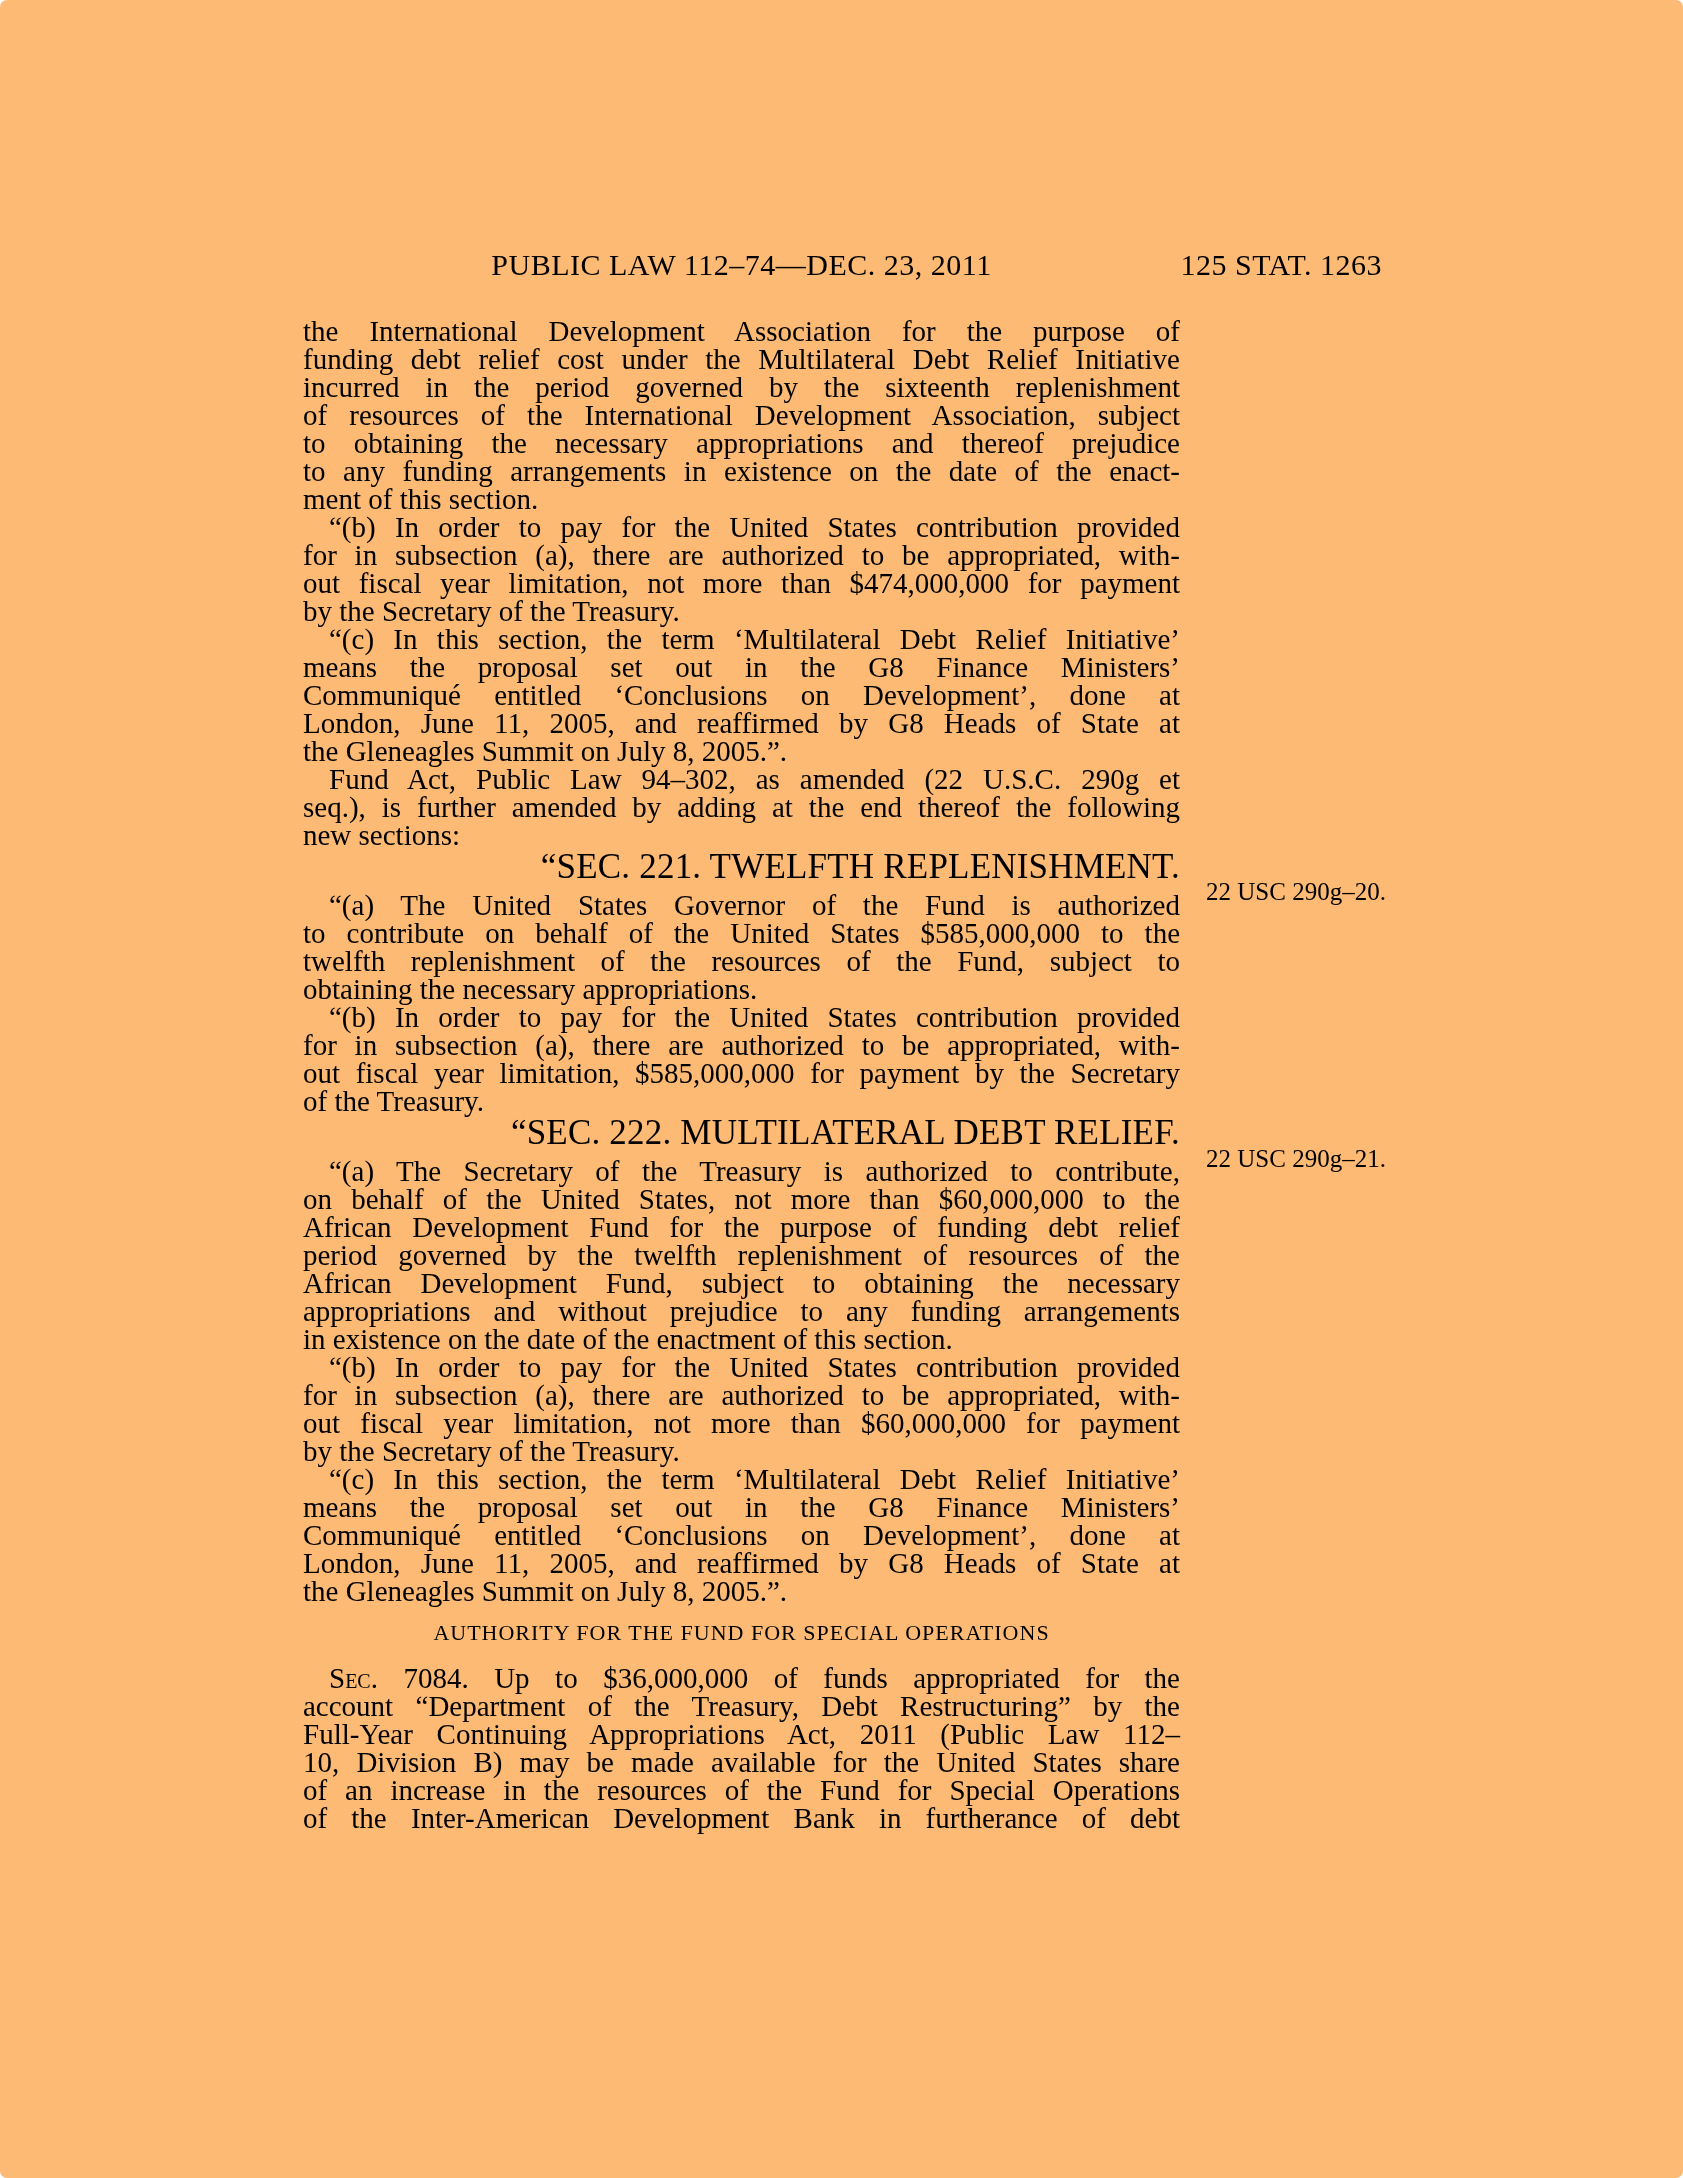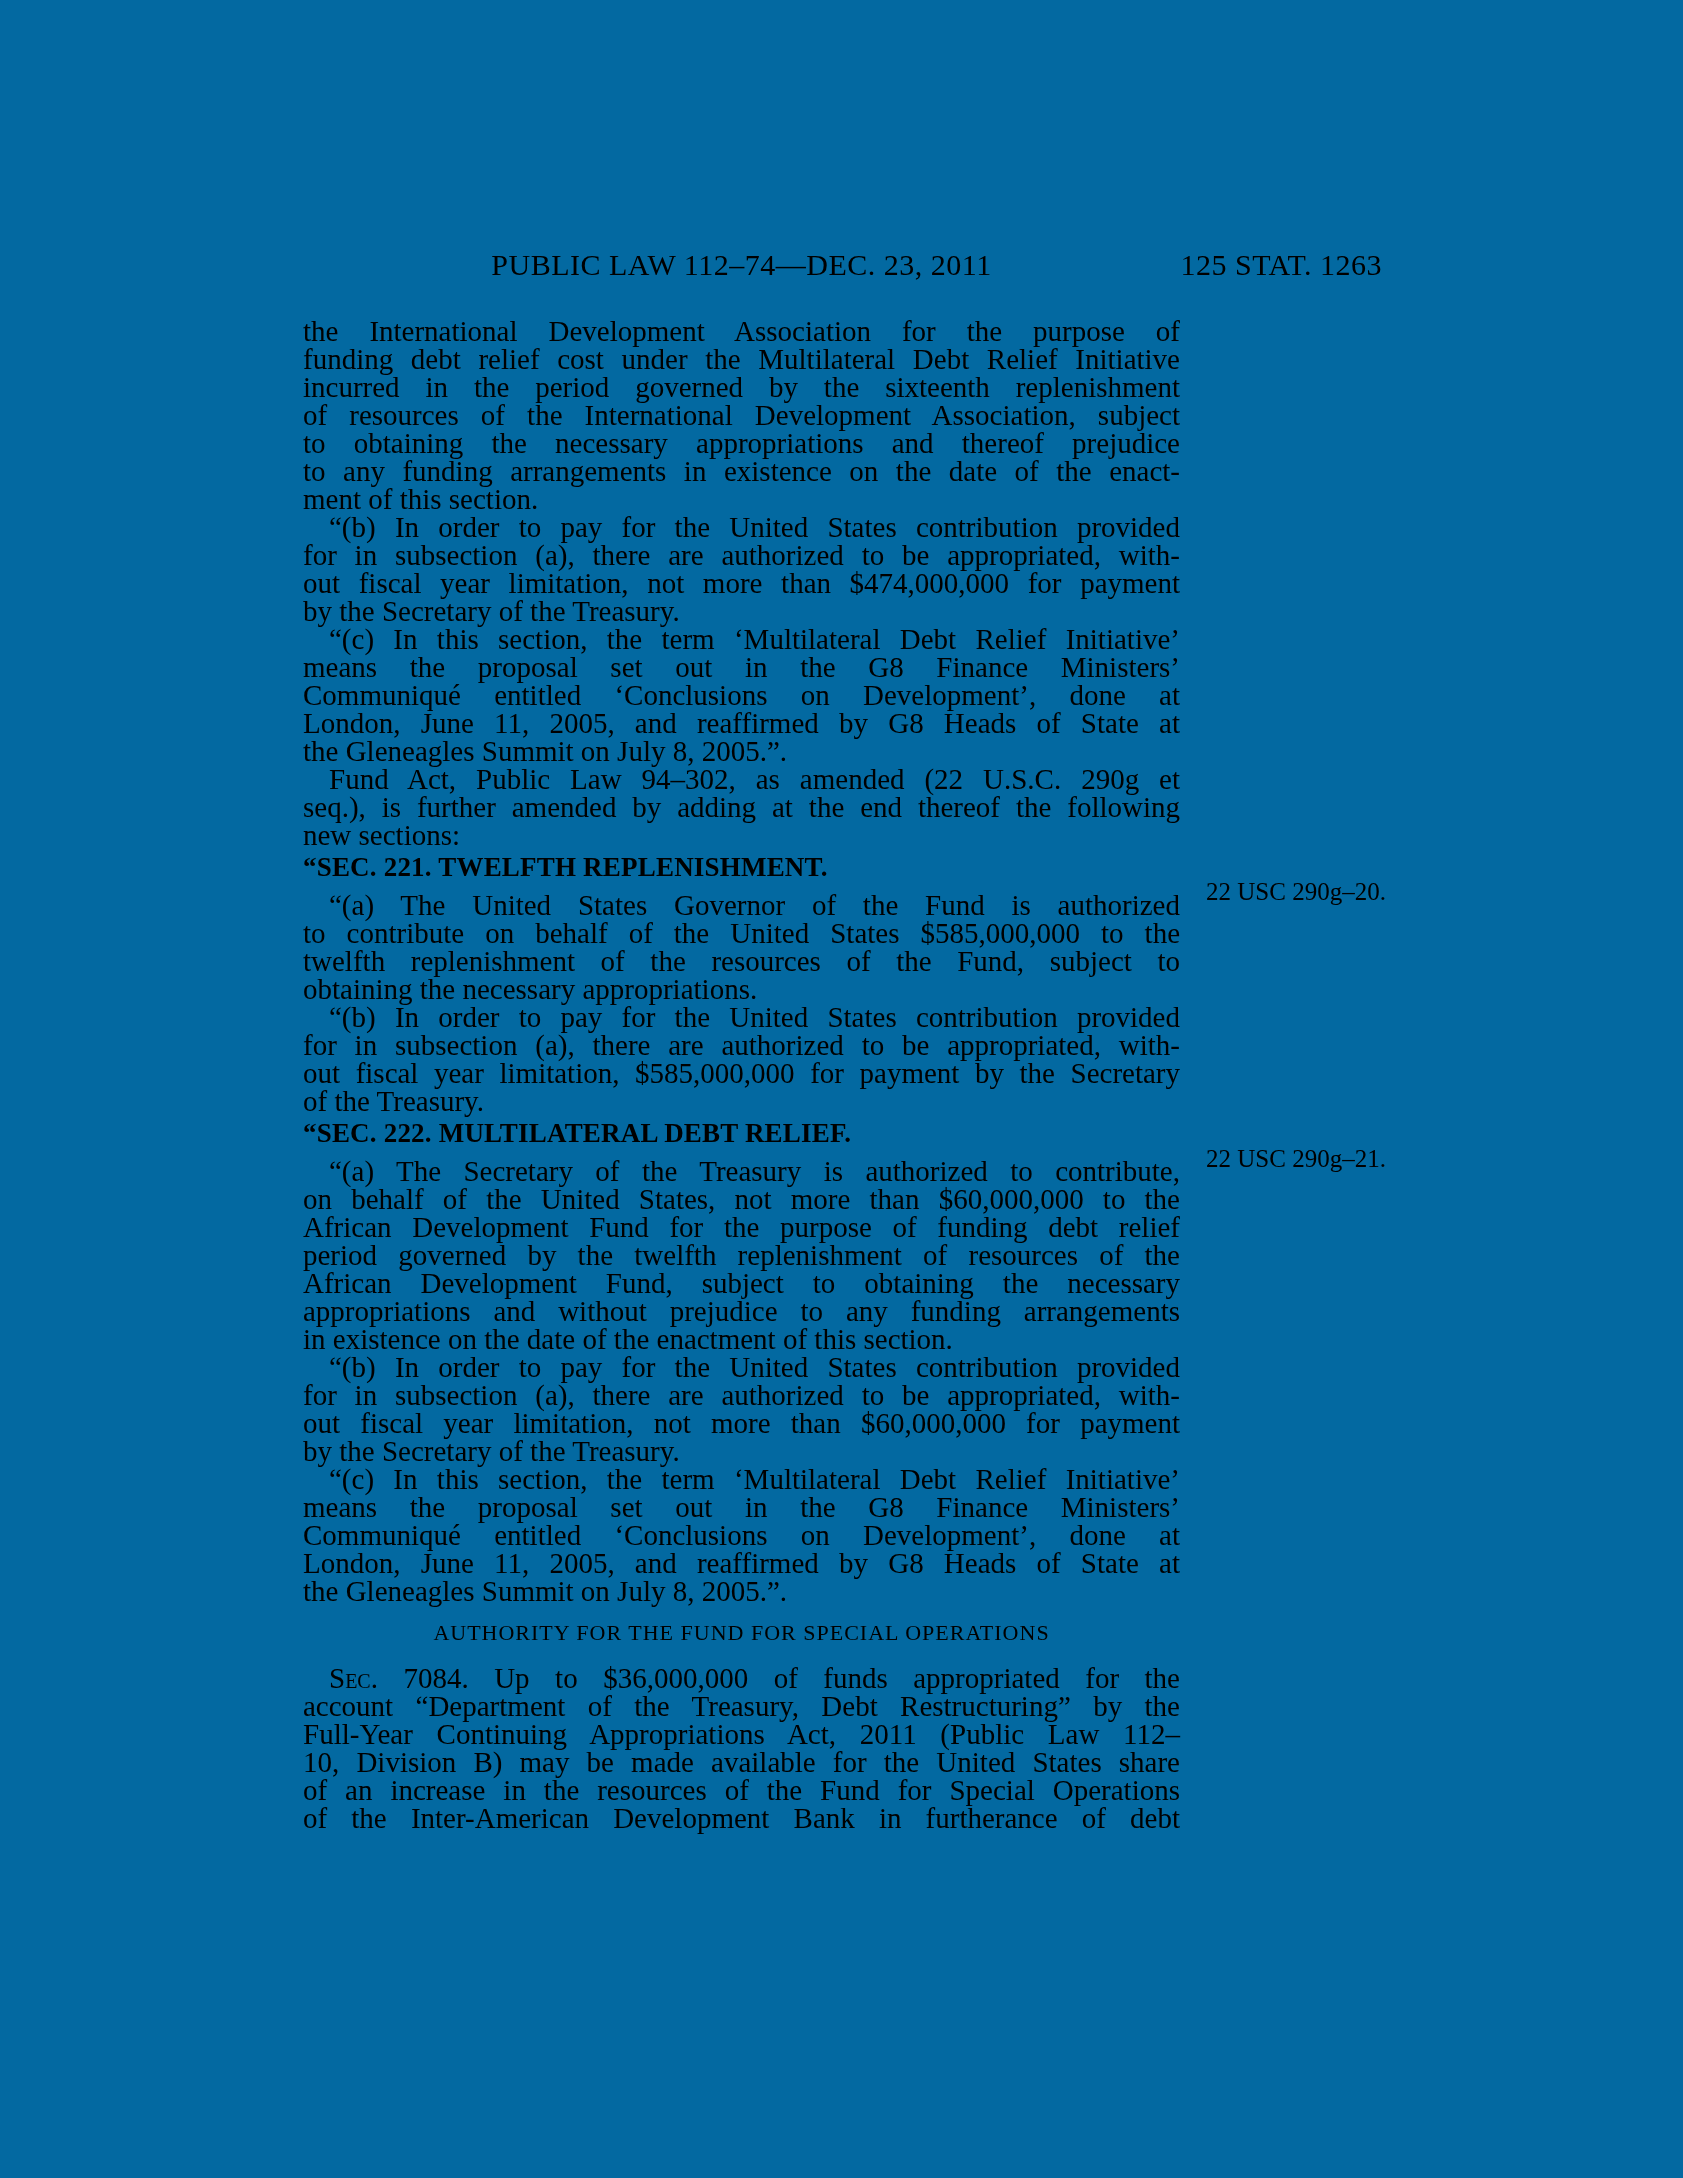--- a/index.html
+++ b/index.html
@@ -1,23 +1,24 @@
 <!DOCTYPE html>
 <html><head>
 <meta charset="utf-8">
 <style>
   html, body { margin: 0; padding: 0; background: #ffffff; }
   .page {
     position: relative;
     width: 1683px;
     height: 2178px;
-    background: #0369a1;
+    background: #fdba74;
     font-family: "Liberation Serif", "DejaVu Serif", serif;
     color: #000000;
     overflow: hidden;
+    border-radius: 7px;
   }
   
   .running-head {
     position: absolute;
     left: 303px;
     top: 248px;
     width: 1079px;
     height: 36px;
     font-size: 30px;
     line-height: 34px;
@@ -50,24 +51,25 @@
     text-align-last: justify;
     text-justify: inter-word;
     white-space: normal;
   }
   .para .line.last { text-align-last: left; }
   .para .line:first-child { text-indent: 26px; }
   .para.noindent .line:first-child { text-indent: 0; }
   .sc { font-variant: small-caps; }
   .sec-heading {
     margin: 3px 0 9px 0;
-    font-size: 27px;
+    font-size: 35px;
     line-height: 30px;
-    font-weight: bold;
+    font-weight: normal;
     letter-spacing: 0.2px;
+    text-align: right;
   }
   .center-heading {
     margin: 14px 0 17px 0;
     font-size: 22px;
     line-height: 28px;
     text-align: center;
     letter-spacing: 1px;
   }
   
   .margin-note {

